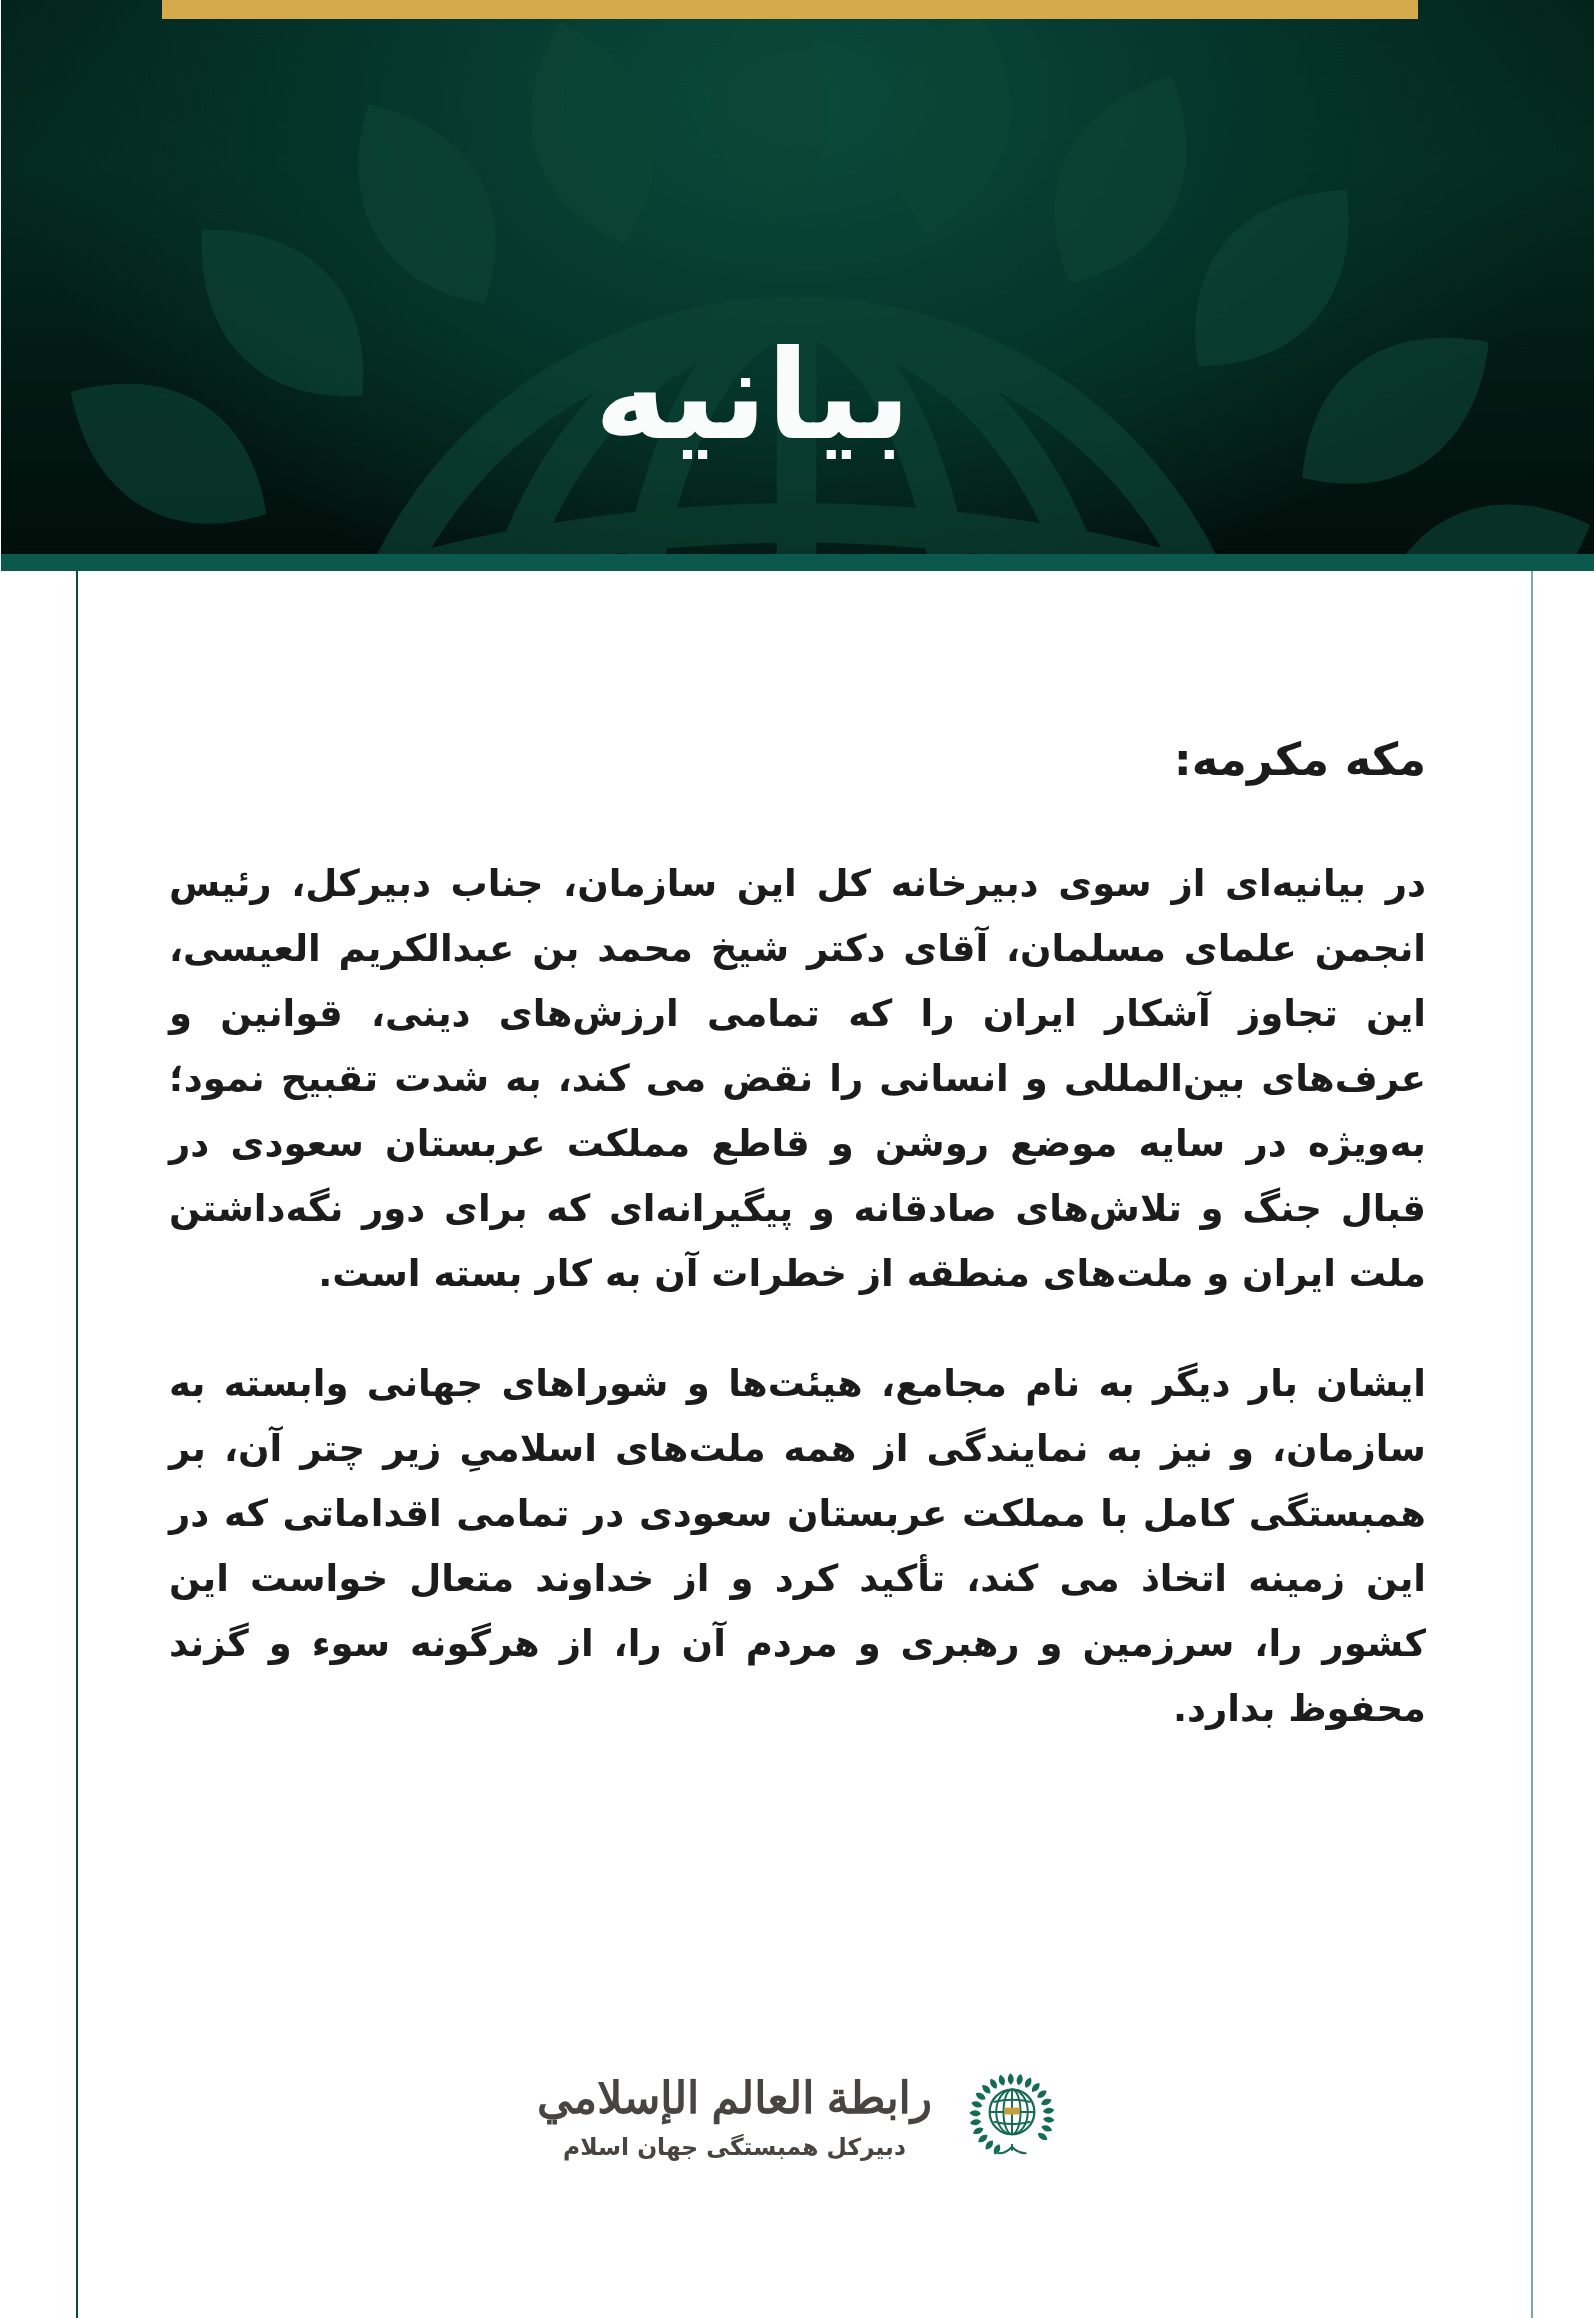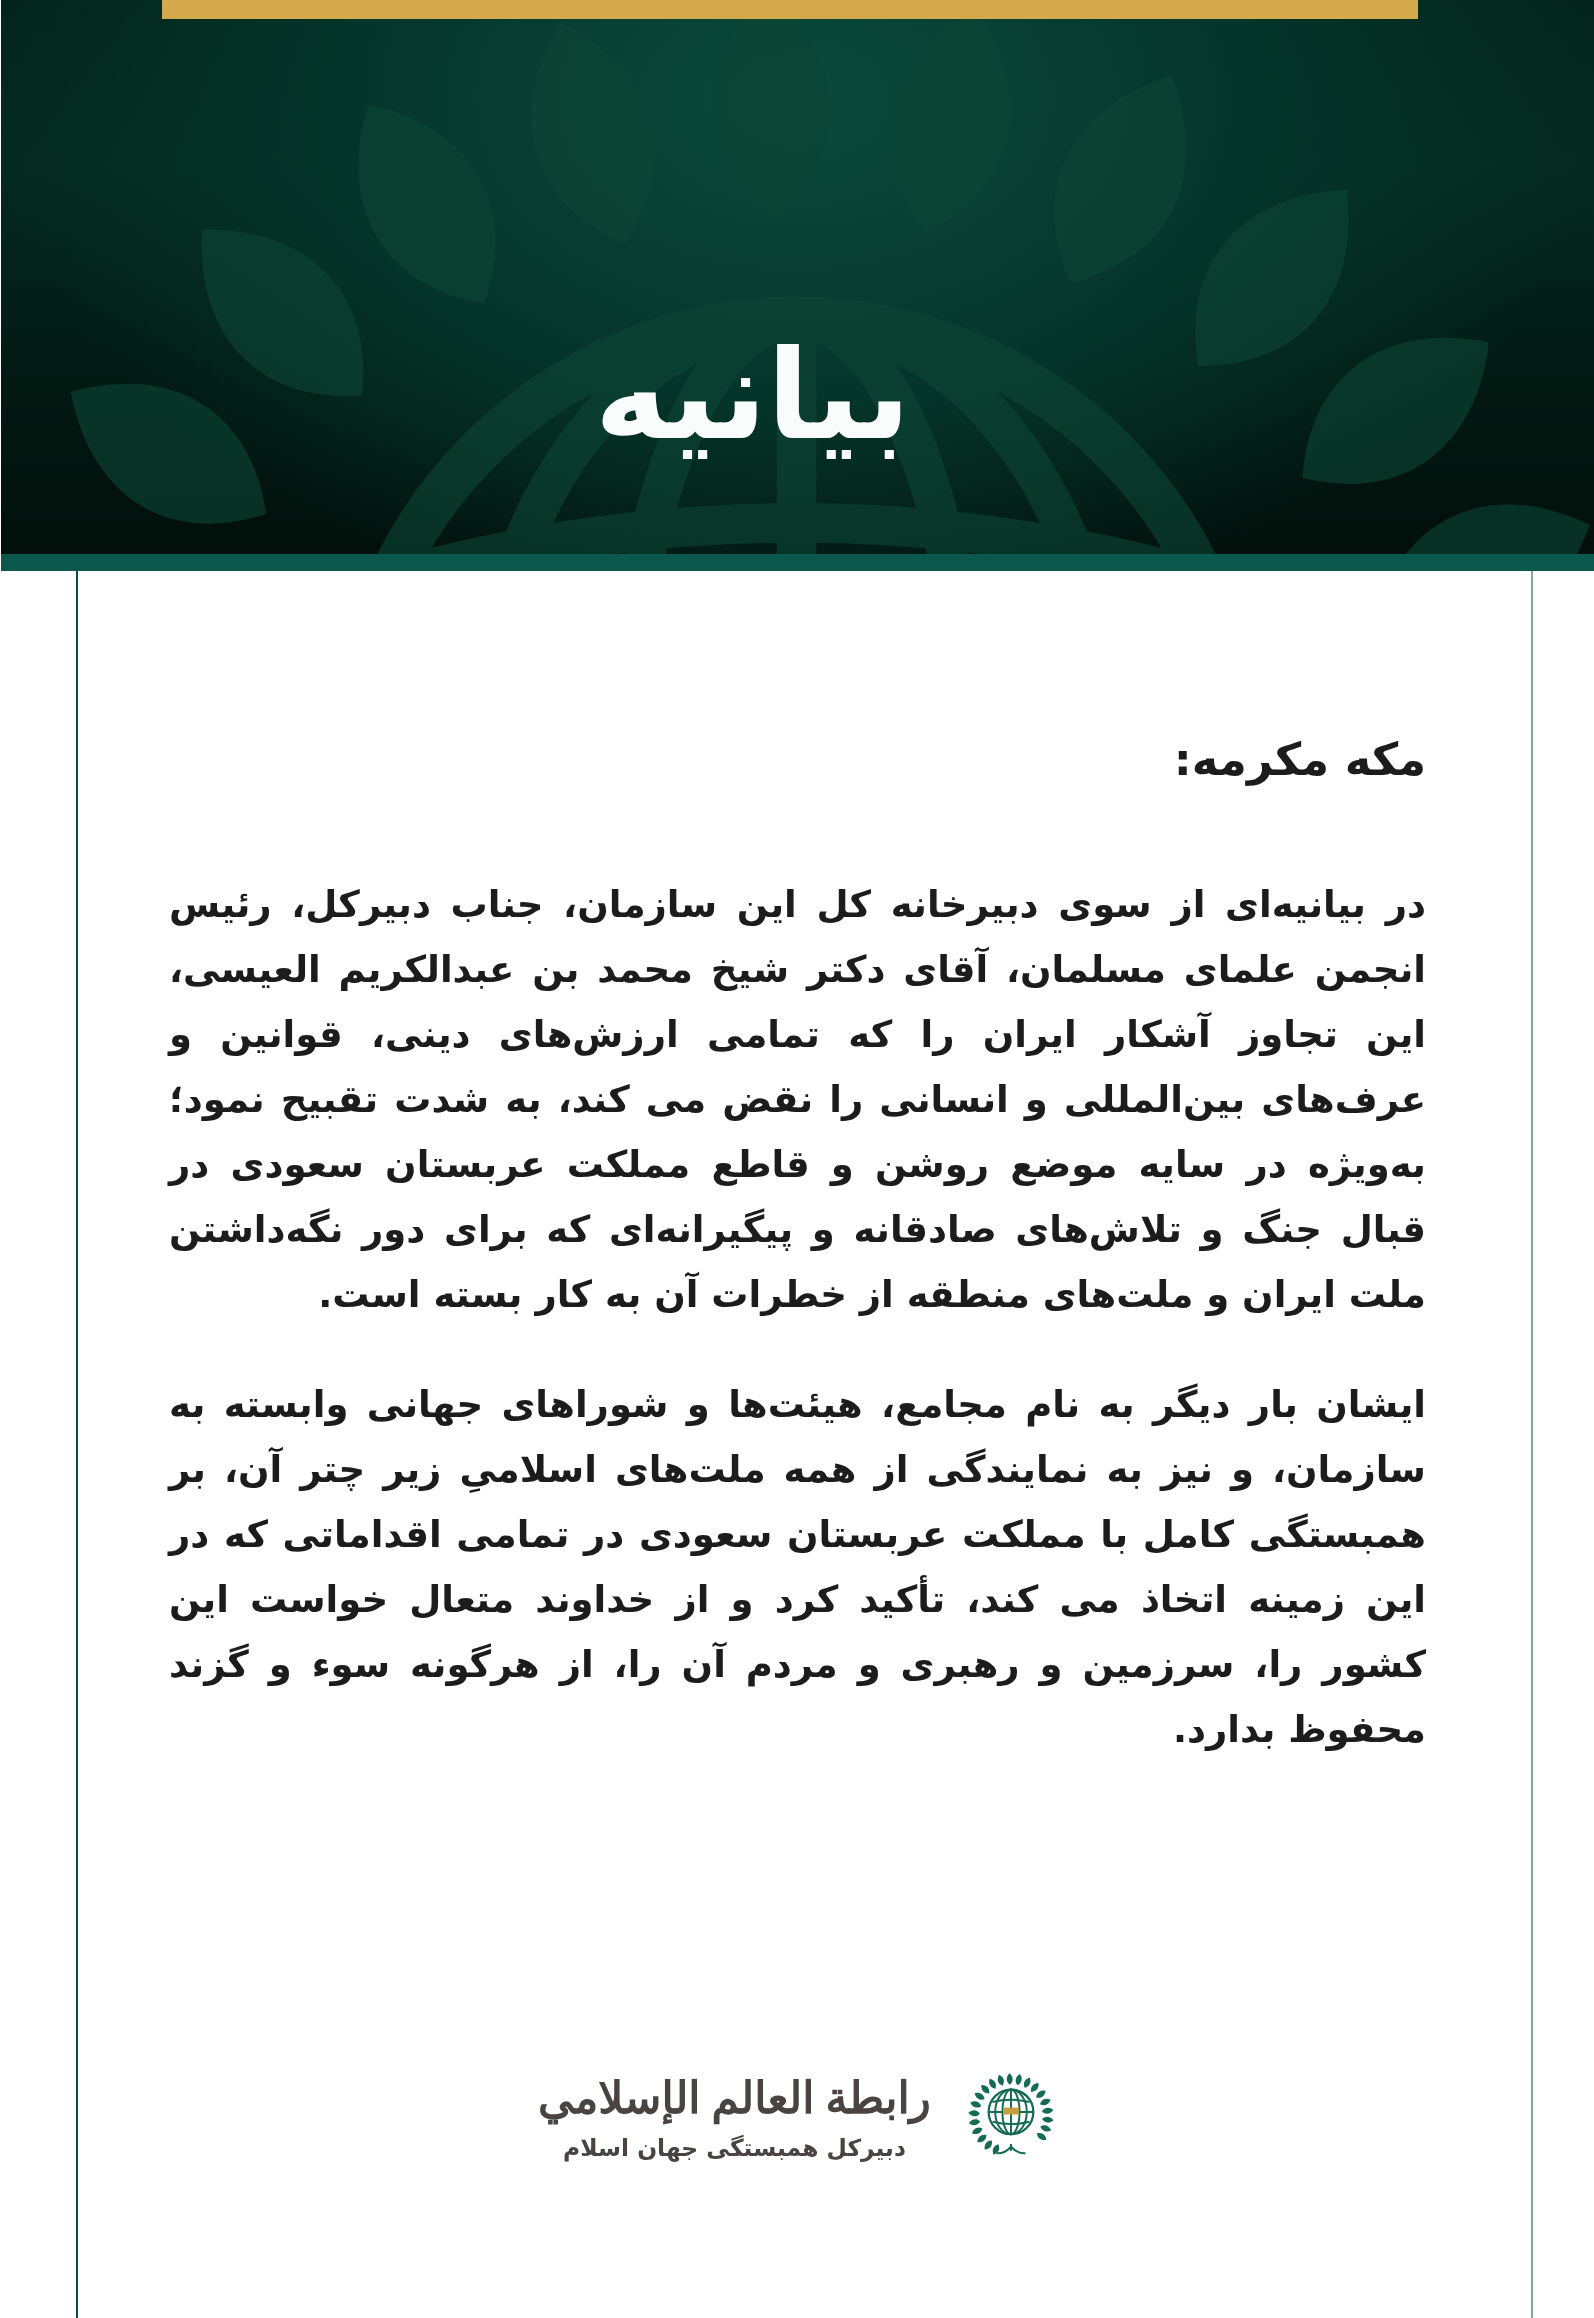--- a/index.html
+++ b/index.html
@@ -69,21 +69,21 @@
   .rule.right{left:1531px;background:var(--border-right);}
 
   .letter{
     position:absolute;left:169px;top:162px;width:1257px;
     direction:rtl;
     color:var(--text-color);
   }
   .salutation{
     font-size:45px;font-weight:700;
     text-align:right;
-    margin-bottom:86px;
+    margin-bottom:65px;
     letter-spacing:0;
   }
   .letter p{
     font-size:37px;font-weight:700;
     line-height:65px;
     text-align:justify;
     text-justify:inter-word;
     margin-bottom:45px;
   }
   .letter p:last-child{margin-bottom:0;}
@@ -93,21 +93,21 @@
     position:absolute;left:0;top:1496px;width:1595px;
     display:flex;flex-direction:row;align-items:center;justify-content:center;
     gap:34px;
     direction:ltr;
   }
   .logo-text{
     display:flex;flex-direction:column;align-items:center;gap:10px;
     color:var(--logo-gray);
   }
   .logo-calligraphy{
-    font-family:Liberation Serif, serif;
+    font-family:Liberation Sans, sans-serif;
     font-size:44px;font-weight:700;
     direction:rtl;white-space:nowrap;
     letter-spacing:-0.7px;
   }
   .logo-tagline{
     font-size:23.4px;font-weight:700;
     direction:rtl;white-space:nowrap;
     letter-spacing:0.7px;
   }
   .emblem{

